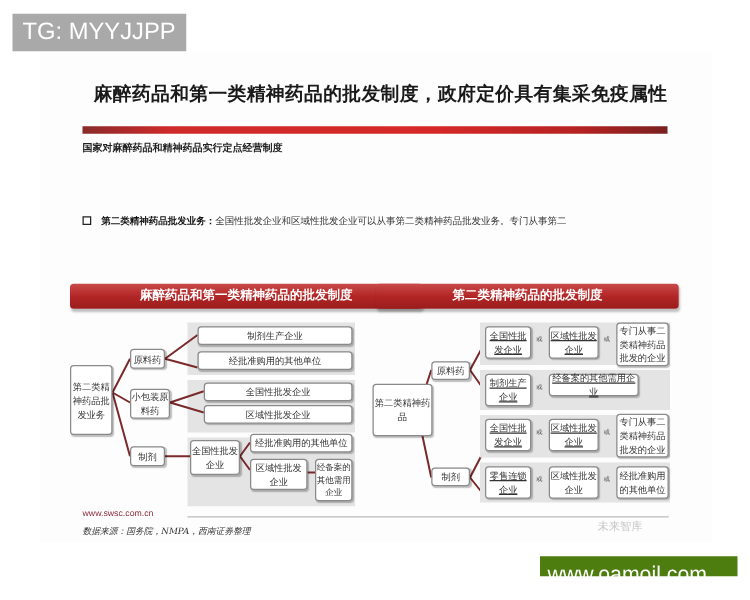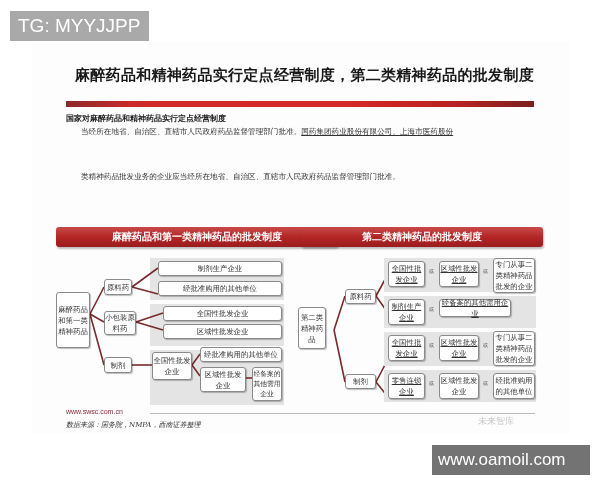--- a/index.html
+++ b/index.html
@@ -1,21 +1,21 @@
 <!DOCTYPE html>
 <html><head>
 <meta charset="utf-8">
 <style>
   * { box-sizing: border-box; margin: 0; padding: 0; }
   html, body { width: 600px; height: 480px; background: #ffffff; overflow: hidden; }
   body { position: relative; font-family: "DejaVu Sans", sans-serif; color: #222; }
 
   .wm-tl { position: absolute; left: 10px; top: 11px; width: 139px; height: 30px; background: #a9a9a9;
            color: #fff; font-family: "Liberation Sans", sans-serif; font-size: 19px; line-height: 30px; padding-left: 8px; }
-  .wm-br { position: absolute; left: 432px; top: 445px; width: 158px; height: 30px; background: #737373;
+  .wm-br { position: absolute; left: 432px; top: 445px; width: 158px; height: 16px; background: #4d7c0f;
            color: #fff; font-family: "Liberation Sans", sans-serif; font-size: 17px; line-height: 30px; padding-left: 6px; }
 
   .page { position: absolute; left: 32px; top: 42px; width: 538px; height: 392px; background: #fdfdfd; }
 
   .title { position: absolute; left: 75px; top: 66px; font-size: 15px; font-weight: bold; color: #1a1a1a; letter-spacing: 0.3px; white-space: nowrap; }
   .title-bar { position: absolute; left: 66px; top: 101px; width: 468px; height: 6px;
                background: linear-gradient(90deg, #8a2b2b 0%, #cf2a2a 15%, #d62828 60%, #b52222 85%, #7a2020 100%); }
   .subtitle { position: absolute; left: 66px; top: 113px; font-size: 8px; font-weight: bold; color: #222; }
 
   .bullet { position: absolute; left: 66px; width: 476px; font-size: 7.6px; line-height: 13px; color: #333; }
@@ -41,30 +41,29 @@
   .src { position: absolute; left: 66px; top: 420px; font-family: "DejaVu Serif", serif; font-size: 7px; font-style: italic; color: #333; }
   .wm-mid { position: absolute; left: 478px; top: 415px; font-size: 9px; color: #c8c8c8; }
 </style>
 </head>
 <body>
 
 <div class="page"></div>
 
 <div class="wm-tl">TG: MYYJJPP</div>
 
-<div class="title">麻醉药品和精神药品实行定点经营制度，第二类精神药品的批发制度</div>
+<div class="title">麻醉药品和第一类精神药品的批发制度，政府定价具有集采免疫属性</div>
 <div class="title-bar"></div>
 <div class="subtitle">国家对麻醉药品和精神药品实行定点经营制度</div>
 
 <div class="bullet" style="top:125px;">
-  <div class="ind"><span>当经所在地省、自治区、直辖市人民政府药品监督管理部门批准。</span><span class="u">国药集团药业股份有限公司、上海市医药股份</span></div>
 </div>
 
 <div class="bullet" style="top:170px;">
-  <div class="ind">类精神药品批发业务的企业应当经所在地省、自治区、直辖市人民政府药品监督管理部门批准。</div>
+  <div><span class="box"></span><b>第二类精神药品批发业务：</b><span>全国性批发企业和区域性批发企业可以从事第二类精神药品批发业务。专门从事第二</span></div>
 </div>
 
 <div class="hdr" style="left:56px; top:227px; width:282px;">麻醉药品和第一类精神药品的批发制度</div>
 
 <div class="bg" style="left:150px; top:258px; width:134px; height:42px;"></div>
 <div class="bg" style="left:150px; top:304px; width:134px; height:42px;"></div>
 <div class="bg" style="left:150px; top:350px; width:134px; height:55px;"></div>
 
 <svg class="lines" width="600" height="480">
   <g stroke="#7a2a2a" stroke-width="1.6" fill="none">
@@ -77,42 +76,42 @@
     <path d="M334 330 L345 296 M334 330 L345 382"></path>
     <path d="M376 296 L388 274 M376 296 L388 313"></path>
     <path d="M376 382 L388 359 M376 382 L388 397"></path>
     <path d="M425 274 L439 274 M479 274 L493 274"></path>
     <path d="M425 313 L439 313"></path>
     <path d="M425 359 L439 359 M479 359 L493 359"></path>
     <path d="M425 397 L439 397 M479 397 L493 397"></path>
   </g>
 </svg>
 
-<div class="nd" style="left:56px; top:292px; width:34px; height:56px;">麻醉药品和第一类精神药品</div>
+<div class="nd" style="left:56px; top:292px; width:34px; height:56px;">第二类精神药品批发业务</div>
 <div class="nd" style="left:104px; top:279px; width:28px; height:16px;">原料药</div>
 <div class="nd" style="left:104px; top:311px; width:32px; height:24px;text-align:center;">小包装原料药</div>
 <div class="nd" style="left:104px; top:357px; width:28px; height:16px;">制剂</div>
 
 <div class="nd" style="left:158px; top:261px; width:124px; height:15px;">制剂生产企业</div>
 <div class="nd" style="left:158px; top:281px; width:124px; height:15px;">经批准购用的其他单位</div>
 <div class="nd" style="left:163px; top:306px; width:119px; height:15px;">全国性批发企业</div>
 <div class="nd" style="left:163px; top:324px; width:119px; height:15px;">区域性批发企业</div>
 <div class="nd" style="left:152px; top:352px; width:40px; height:28px;">全国性批发企业</div>
 <div class="nd" style="left:200px; top:347px; width:82px; height:15px;">经批准购用的其他单位</div>
 <div class="nd" style="left:200px; top:367px; width:46px; height:25px;">区域性批发企业</div>
 <div class="nd" style="left:252px; top:367px; width:30px; height:34px; font-size:6.8px; line-height:10px;">经备案的其他需用企业</div>
 
 <div class="hdr" style="left:301px; top:227px; width:242px;">第二类精神药品的批发制度</div>
 
 <div class="bg" style="left:384px; top:258px; width:152px; height:34px;"></div>
 <div class="bg" style="left:384px; top:296px; width:152px; height:32px;"></div>
 <div class="bg" style="left:384px; top:332px; width:152px; height:34px;"></div>
 <div class="bg" style="left:384px; top:370px; width:152px; height:32px;"></div>
 
-<div class="nd" style="left:298px; top:307px; width:28px; height:42px;">第二类精神药品</div>
+<div class="nd" style="left:298px; top:307px; width:48px; height:42px;">第二类精神药品</div>
 <div class="nd" style="left:345px; top:289px; width:31px; height:15px;">原料药</div>
 <div class="nd" style="left:345px; top:374px; width:31px; height:15px;">制剂</div>
 
 <div class="nd u" style="left:388px; top:261px; width:37px; height:26px;">全国性批发企业</div>
 <div class="or" style="left:429px; top:268px;">或</div>
 <div class="nd u" style="left:439px; top:261px; width:40px; height:26px;">区域性批发企业</div>
 <div class="or" style="left:483px; top:268px;">或</div>
 <div class="nd" style="left:493px; top:258px; width:42px; height:35px;">专门从事二类精神药品批发的企业</div>
 
 <div class="nd u" style="left:388px; top:299px; width:37px; height:26px;">制剂生产企业</div>

